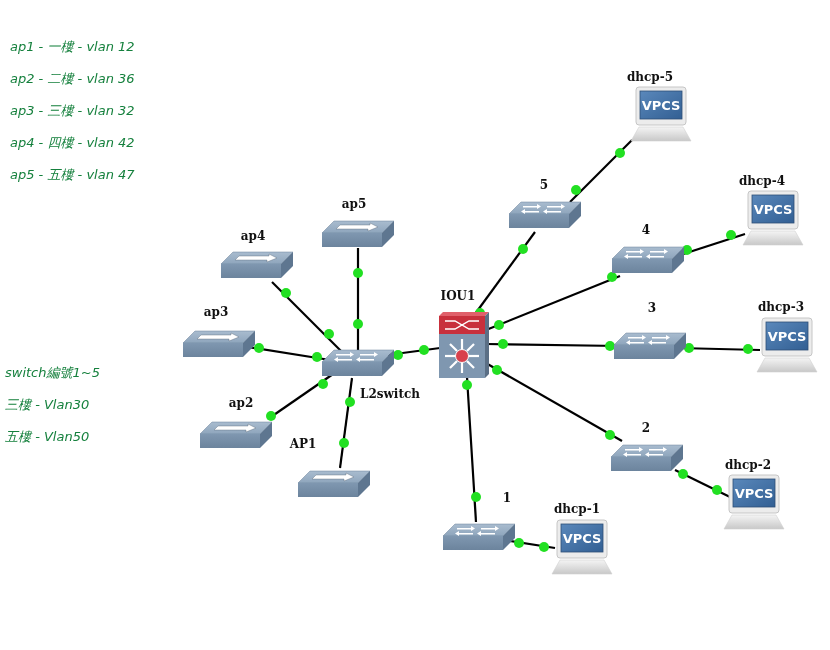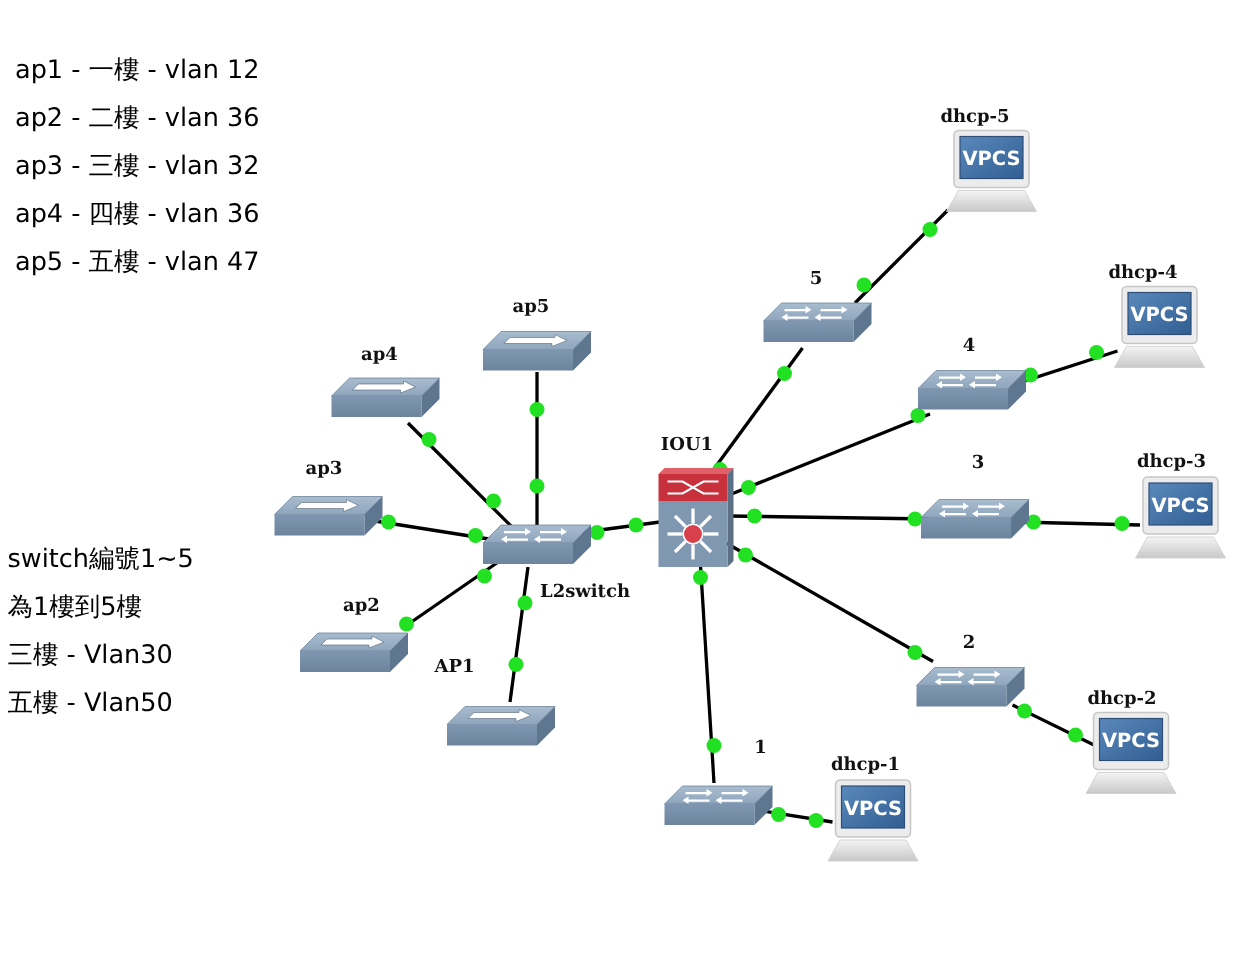--- a/index.html
+++ b/index.html
@@ -1,39 +1,38 @@
 <!DOCTYPE html>
 <html><head>
 <meta charset="utf-8">
 <style>
   html, body { margin:0; padding:0; background:#ffffff; }
   body { width:830px; height:650px; position:relative; overflow:hidden; font-family:"DejaVu Sans", sans-serif; }
-  .note { position:absolute; font-family:"DejaVu Sans", sans-serif; color:#000000; font-size:17px; line-height:32px; white-space:nowrap; }
+  .note { position:absolute; font-family:"DejaVu Sans", sans-serif; color:#15803d; font-size:13px; line-height:32px; white-space:nowrap;font-style:italic; }
   #notes-top { left:10px; top:31px; }
   #notes-bottom { left:5px; top:357px; }
   svg#topo { position:absolute; left:0; top:0; }
   .lbl { font-family:"DejaVu Serif", serif; font-weight:bold; font-size:12px; fill:#111; }
   .link { stroke:#000; stroke-width:2.2; }
   .port { fill:#22e022; }
   .vpcs-txt { font-family:"DejaVu Sans", sans-serif; font-weight:bold; font-size:13px; fill:#ffffff; }
 </style>
 </head>
 <body>
 
 <div id="notes-top" class="note">
   <div>ap1 - 一樓 - vlan 12</div>
   <div>ap2 - 二樓 - vlan 36</div>
   <div>ap3 - 三樓 - vlan 32</div>
-  <div>ap4 - 四樓 - vlan 36</div>
+  <div>ap4 - 四樓 - vlan 42</div>
   <div>ap5 - 五樓 - vlan 47</div>
 </div>
 
 <div id="notes-bottom" class="note">
   <div>switch編號1~5</div>
-  <div>為1樓到5樓</div>
   <div>三樓 - Vlan30</div>
   <div>五樓 - Vlan50</div>
 </div>
 
 <svg id="topo" width="830" height="650">
   <defs>
     <linearGradient id="swTop" x1="0" y1="0" x2="0" y2="1">
       <stop offset="0" stop-color="#a9bccf"></stop>
       <stop offset="1" stop-color="#8ea5bc"></stop>
     </linearGradient>

